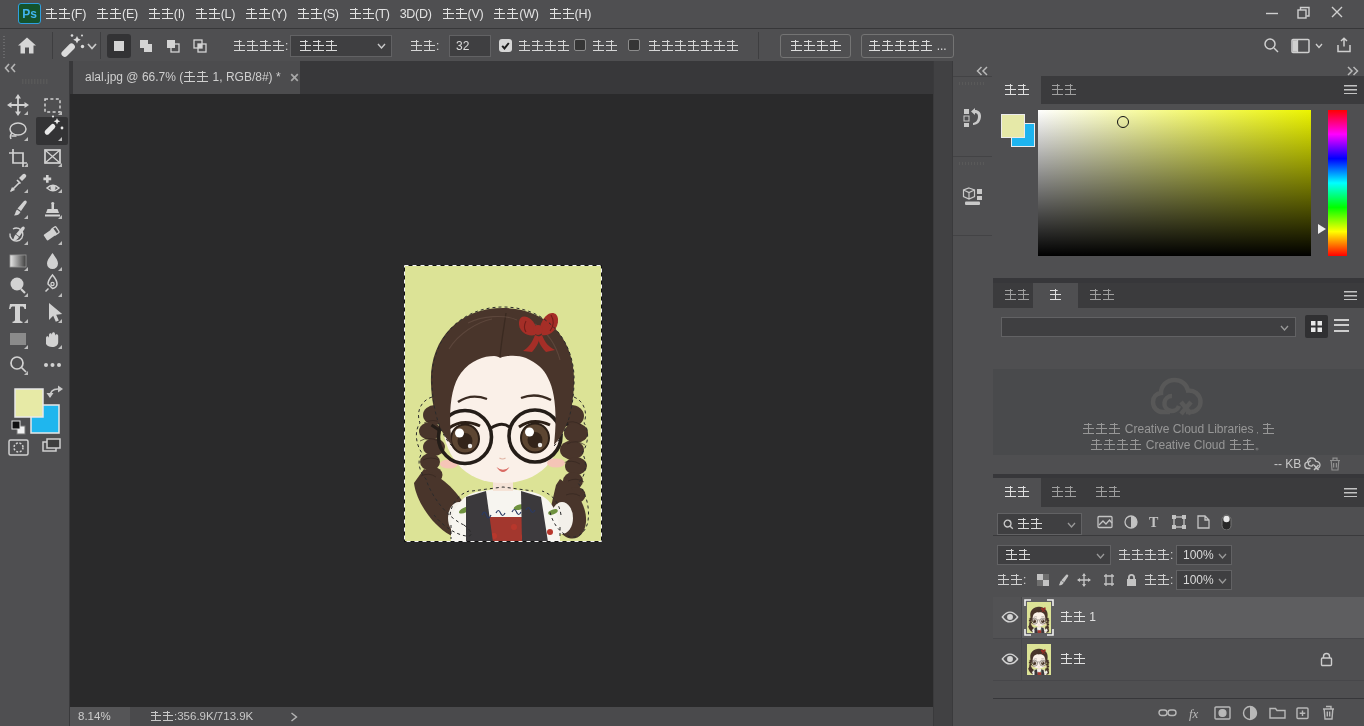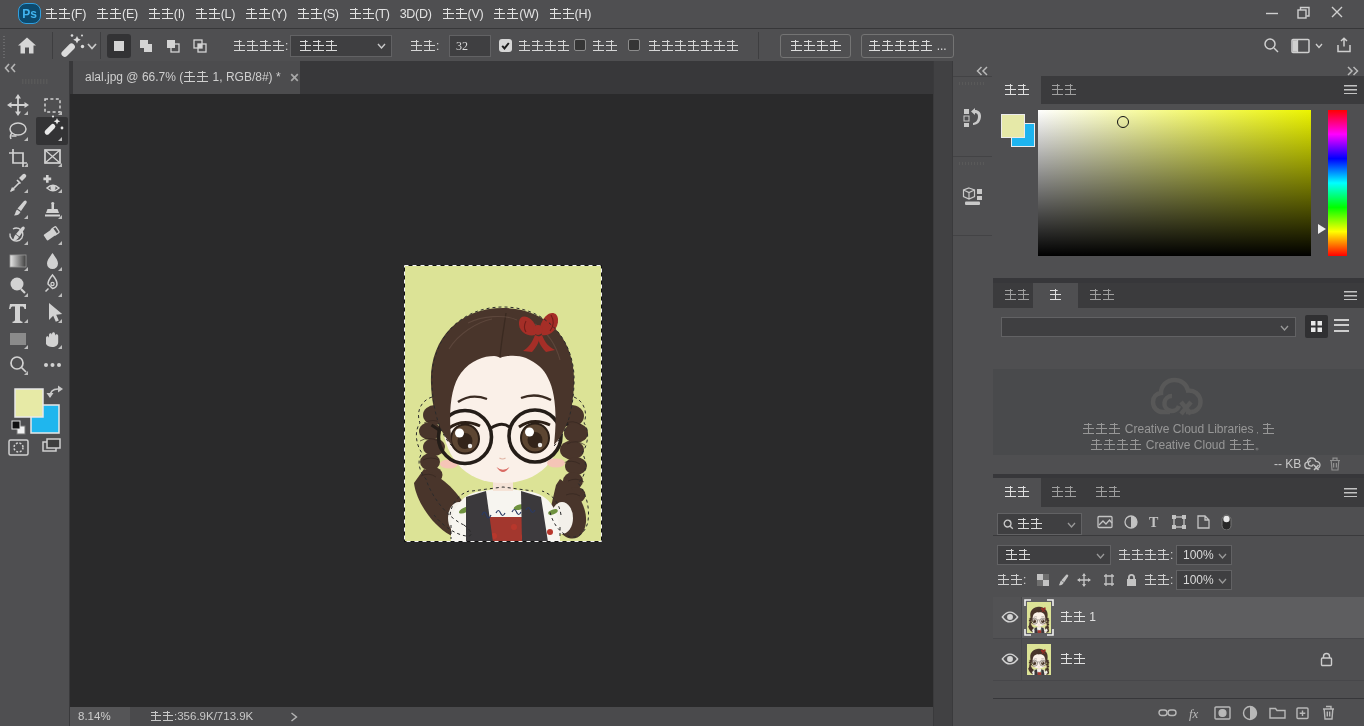--- a/index.html
+++ b/index.html
@@ -30,21 +30,21 @@
      linear-gradient(#c3c3c3,#c3c3c3) no-repeat 0 50%/100% 1.5px,
      linear-gradient(#c3c3c3,#c3c3c3) no-repeat 0 100%/100% 1.5px;}
   .combo{position:absolute;background:#3f3f41;border:1px solid #626264;box-sizing:border-box;color:#dadada;}
   .combo .chev{position:absolute;right:5px;top:50%;margin-top:-3px;}
   .tabrow{position:absolute;left:0;width:371px;height:26px;background:#3b3b3d;}
   .ptab{position:absolute;top:0;height:26px;line-height:26px;padding:0 11px;color:#9f9f9f;}
   .ptab.on{background:#4f4f51;color:#e0e0e0;}
 </style></head>
 <body>
 <div class="abs" id="menubar">
-  <div class="abs" style="left:18px;top:3px;width:23px;height:21px;background:#0c4a6e;border:1px solid #2f9fdf;border-radius:8px;box-sizing:border-box;color:#41b4ef;font-size:12px;font-weight:bold;text-align:center;line-height:20px;">Ps</div>
+  <div class="abs" style="left:18px;top:3px;width:23px;height:21px;background:#14532d;border:1px solid #2f9fdf;border-radius:3px;box-sizing:border-box;color:#41b4ef;font-size:12px;font-weight:bold;text-align:center;line-height:20px;">Ps</div>
   <div class="abs" style="left:40px;top:0;white-space:nowrap;">
     <span class="menuitem"><i class="z"></i><i class="z"></i>(F)</span><span class="menuitem"><i class="z"></i><i class="z"></i>(E)</span><span class="menuitem"><i class="z"></i><i class="z"></i>(I)</span><span class="menuitem"><i class="z"></i><i class="z"></i>(L)</span><span class="menuitem"><i class="z"></i><i class="z"></i>(Y)</span><span class="menuitem"><i class="z"></i><i class="z"></i>(S)</span><span class="menuitem"><i class="z"></i><i class="z"></i>(T)</span><span class="menuitem">3D(D)</span><span class="menuitem"><i class="z"></i><i class="z"></i>(V)</span><span class="menuitem"><i class="z"></i><i class="z"></i>(W)</span><span class="menuitem"><i class="z"></i><i class="z"></i>(H)</span>
   </div>
   <svg class="abs" style="left:1262px;top:4px;" width="94" height="18" viewBox="0 0 94 18">
     <g stroke="#cfcfcf" stroke-width="1.4" fill="none">
       <path d="M4 9.5 L16 9.5"></path>
       <rect x="36" y="6" width="8" height="8"></rect>
       <path d="M38.5 6 V3.5 H47 V12 H44.5"></path>
       <path d="M70 3 L80 13 M80 3 L70 13"></path>
     </g>
@@ -82,21 +82,21 @@
         <rect x="6" y="6" width="8" height="8" fill="none" stroke="#d4d4d4" stroke-width="1.3"></rect>
         <rect x="10" y="10" width="8" height="8" fill="none" stroke="#d4d4d4" stroke-width="1.3"></rect>
         <rect x="10" y="10" width="4" height="4" fill="#d4d4d4"></rect>
       </g>
   </svg>
   <div class="abs" style="left:233px;top:10px;color:#d6d6d6;"><i class="z"></i><i class="z"></i><i class="z"></i><i class="z"></i>:</div>
   <div class="combo" style="left:290px;top:6px;width:102px;height:22px;line-height:20px;padding-left:8px;"><i class="z"></i><i class="z"></i><i class="z"></i><svg class="chev" width="9" height="6" viewBox="0 0 9 6">
         <path d="M1 1 l3.5 4 3.5-4" stroke="#c9c9c9" stroke-width="1.4" fill="none"></path>
       </svg></div>
   <div class="abs" style="left:410px;top:10px;color:#d6d6d6;"><i class="z"></i><i class="z"></i>:</div>
-  <div class="combo" style="left:449px;top:6px;width:42px;height:22px;line-height:20px;padding-left:6px;font-family:Liberation Serif, serif;">32</div>
+  <div class="combo" style="left:449px;top:6px;width:42px;height:22px;line-height:20px;padding-left:6px;">32</div>
   <div class="abs" style="left:499px;top:10px;width:13px;height:13px;background:#d6d6d6;border-radius:3px;"><svg width="13" height="13" viewBox="0 0 13 13">
         <path d="M3.2 6.8 l2.3 2.6 L9.8 4" stroke="#1d1d1d" stroke-width="2" fill="none"></path>
       </svg></div>
   <div class="abs" style="left:518px;top:10px;color:#d6d6d6;"><i class="z"></i><i class="z"></i><i class="z"></i><i class="z"></i></div>
   <div class="abs" style="left:574px;top:10px;width:12px;height:12px;background:#353535;border:1px solid #8c8c8c;border-radius:2px;box-sizing:border-box;"></div>
   <div class="abs" style="left:592px;top:10px;color:#d6d6d6;"><i class="z"></i><i class="z"></i></div>
   <div class="abs" style="left:628px;top:10px;width:12px;height:12px;background:#353535;border:1px solid #8c8c8c;border-radius:2px;box-sizing:border-box;"></div>
   <div class="abs" style="left:648px;top:10px;color:#d6d6d6;"><i class="z"></i><i class="z"></i><i class="z"></i><i class="z"></i><i class="z"></i><i class="z"></i><i class="z"></i></div>
   <div class="abs" style="left:758px;top:3px;width:1px;height:27px;background:#3e3e40;"></div>
   <div class="abs" style="left:780px;top:5px;width:71px;height:24px;border:1px solid #747474;border-radius:3px;box-sizing:border-box;text-align:center;line-height:22px;color:#dcdcdc;"><i class="z"></i><i class="z"></i><i class="z"></i><i class="z"></i></div>

